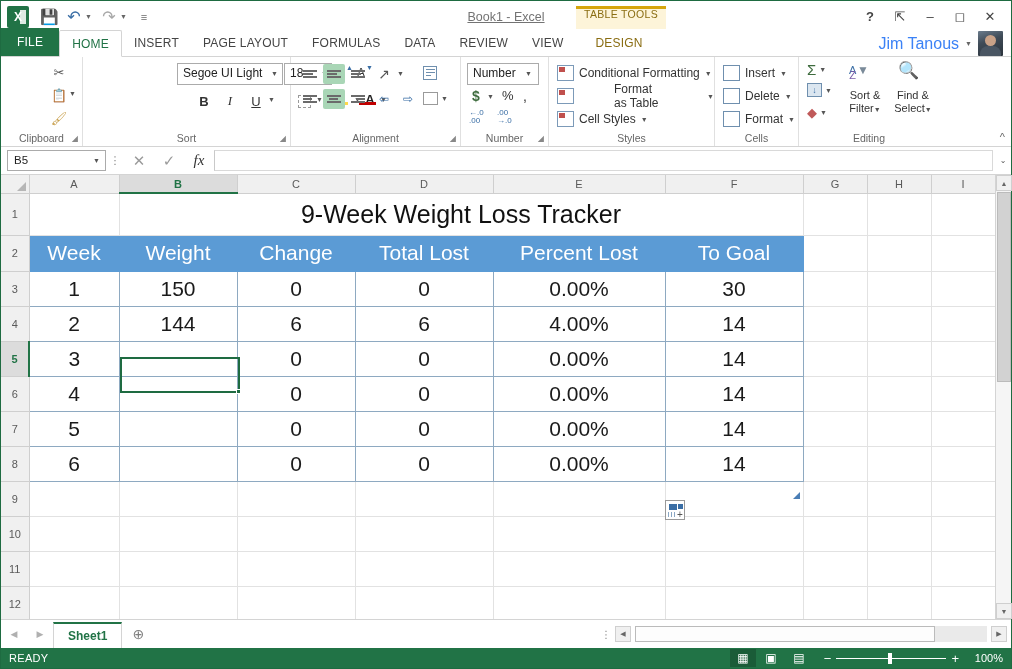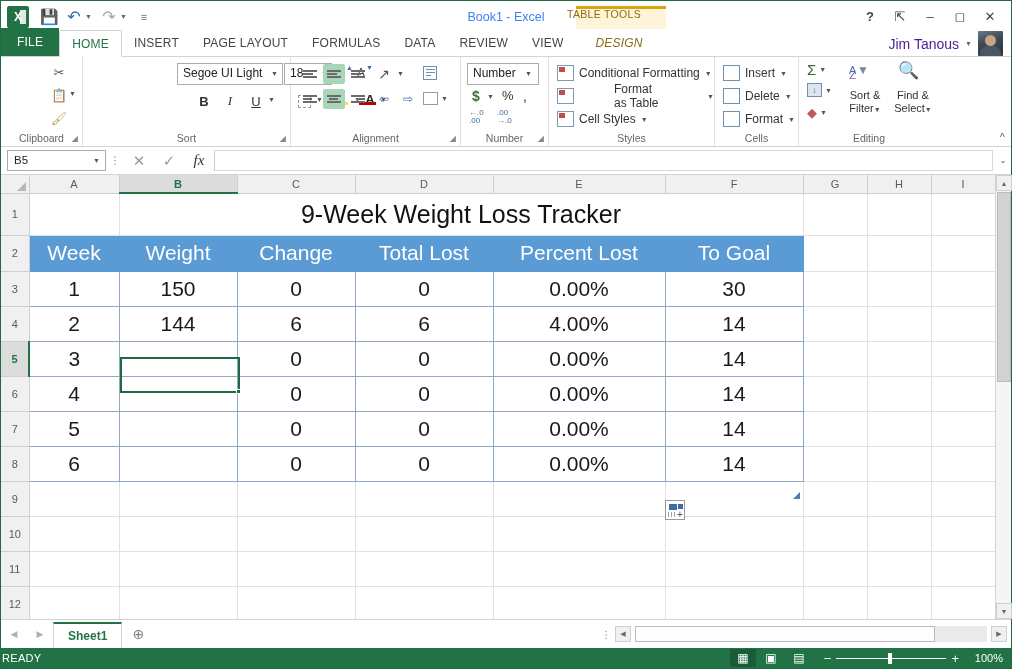--- a/index.html
+++ b/index.html
@@ -38,21 +38,21 @@
     width: 22px; height: 22px; display: flex; align-items: center;
     justify-content: center; color: #6b6b6b; font-size: 14px;
     cursor: default;
   }
   .qat-save { color: #9a6fbf; font-size: 15px; }
   .qat-undo { color: #3a6ea5; font-size: 16px; }
   .qat-redo { color: #a8a8a8; font-size: 16px; }
   .qat-caret { font-size: 7px; color: #666; margin-left: -2px; margin-right: 4px; }
   .title-center {
     position: absolute; left: 0; right: 0; text-align: center;
-    font-size: 12.5px; color: #3b82f6;
+    font-size: 12.5px; color: #737373; text-decoration: underline;
   }
   .win-ctrl {
     position: absolute; right: 6px; top: 4px;
     display: flex; align-items: center; gap: 0px;
   }
   .win-btn {
     width: 30px; height: 22px; display: flex; align-items: center;
     justify-content: center; color: #444; font-size: 13px;
   }
 
@@ -71,37 +71,36 @@
     background: #217346; color: #fff; height: 28px; padding: 0 16px;
     font-size: 12px;
   }
   .tab.active {
     background: #fff; color: #217346;
     border: 1px solid #d4d4d4; border-bottom: 1px solid #fff;
     margin-bottom: -1px; border-radius: 2px 2px 0 0;
   }
   .tab.ctx {
     color: #8a6d12;
-    font-style: italic;
   }
   .ctx-title {
-    position: absolute; left: 558px; top: 7px; width: 90px;
+    position: absolute; left: 575px; top: 7px; width: 90px;
     text-align: center; font-size: 10.5px; color: #8a6d12;
     letter-spacing: .3px;
   }
   .ctx-bg {
     position: absolute; left: 575px; top: 5px; width: 90px; height: 51px;
     background: #fdf4d9;
     border-top: 3px solid #d6a50c;
   }
   .user-area {
     position: absolute; right: 8px; top: 30px;
     display: flex; align-items: center; gap: 6px;
   }
-  .user-name { font-size: 14px; color: #4c1d95; }
+  .user-name { font-size: 16px; color: #3b82f6; }
   .user-caret { font-size: 7px; color: #666; }
   .avatar {
     width: 25px; height: 25px; border-radius: 1px; overflow: hidden;
     background: linear-gradient(160deg,#6a7b8c 0%,#3f4b57 40%,#2b333c 100%);
     position: relative;
   }
   .avatar::before {
     content:""; position:absolute; left:7px; top:4px; width:11px; height:11px;
     border-radius:50%; background:#c9a288;
   }
@@ -404,21 +403,21 @@
     position: absolute; left: 0; top: 0; width: 300px; height: 16px;
     background: #fdfdfd; border: 1px solid #bbb;
   }
 
   
   .statusbar {
     position: absolute; left: 0; top: 647px; width: 1010px; height: 20px;
     background: #217346; color: #fff; display: flex; align-items: center;
     font-size: 11px;
   }
-  .status-text { margin-left: 1px; letter-spacing: .3px; }
+  .status-text { margin-left: 8px; letter-spacing: .3px; }
   .view-btns { margin-left: auto; display: flex; align-items: center; gap: 2px; }
   .vbtn {
     width: 26px; height: 18px; display: flex; align-items: center;
     justify-content: center; font-size: 12px; color: #fff;
   }
   .vbtn.active { background: #1a5c38; }
   .zoomwrap {
     display: flex; align-items: center; gap: 5px; margin: 0 8px 0 12px;
   }
   .zoom-minus, .zoom-plus { font-size: 13px; color: #fff; }

